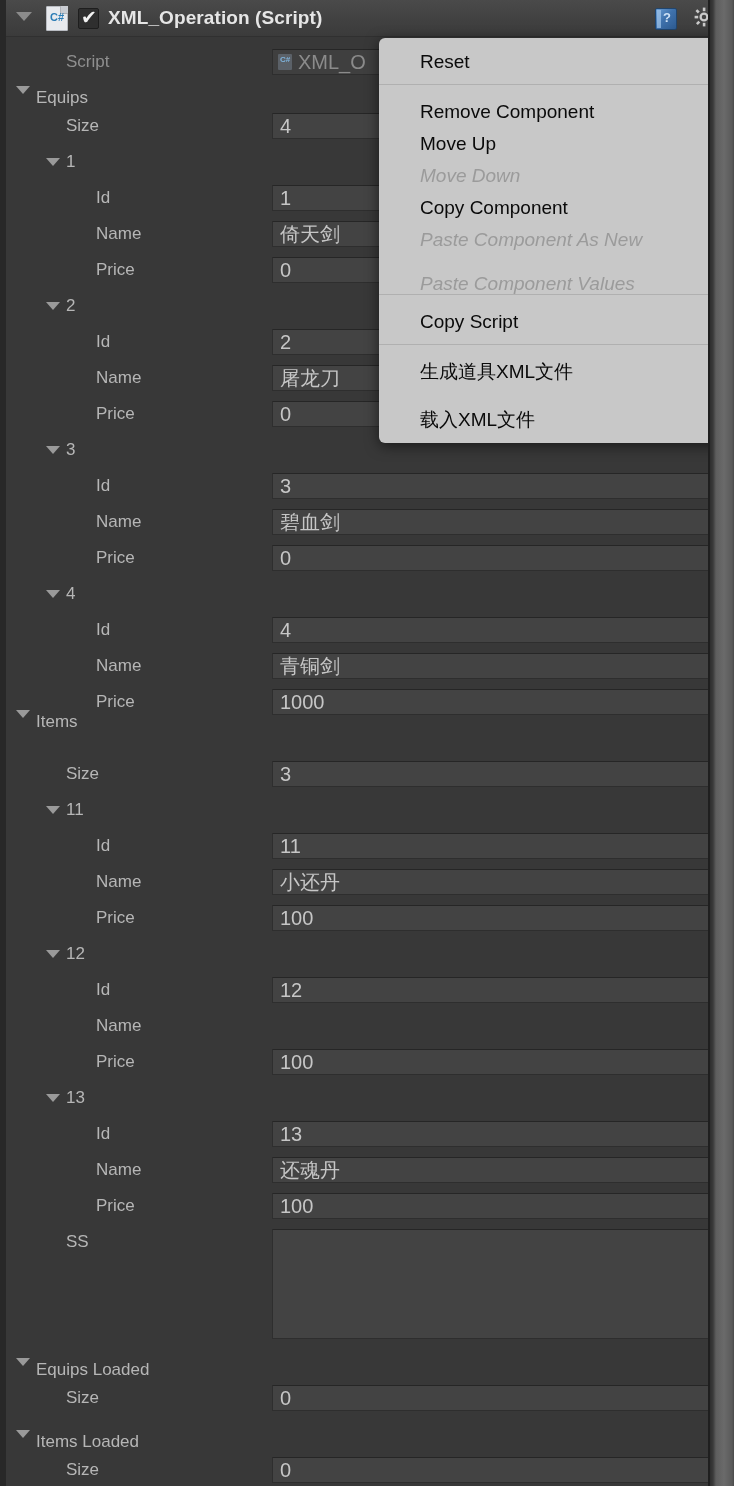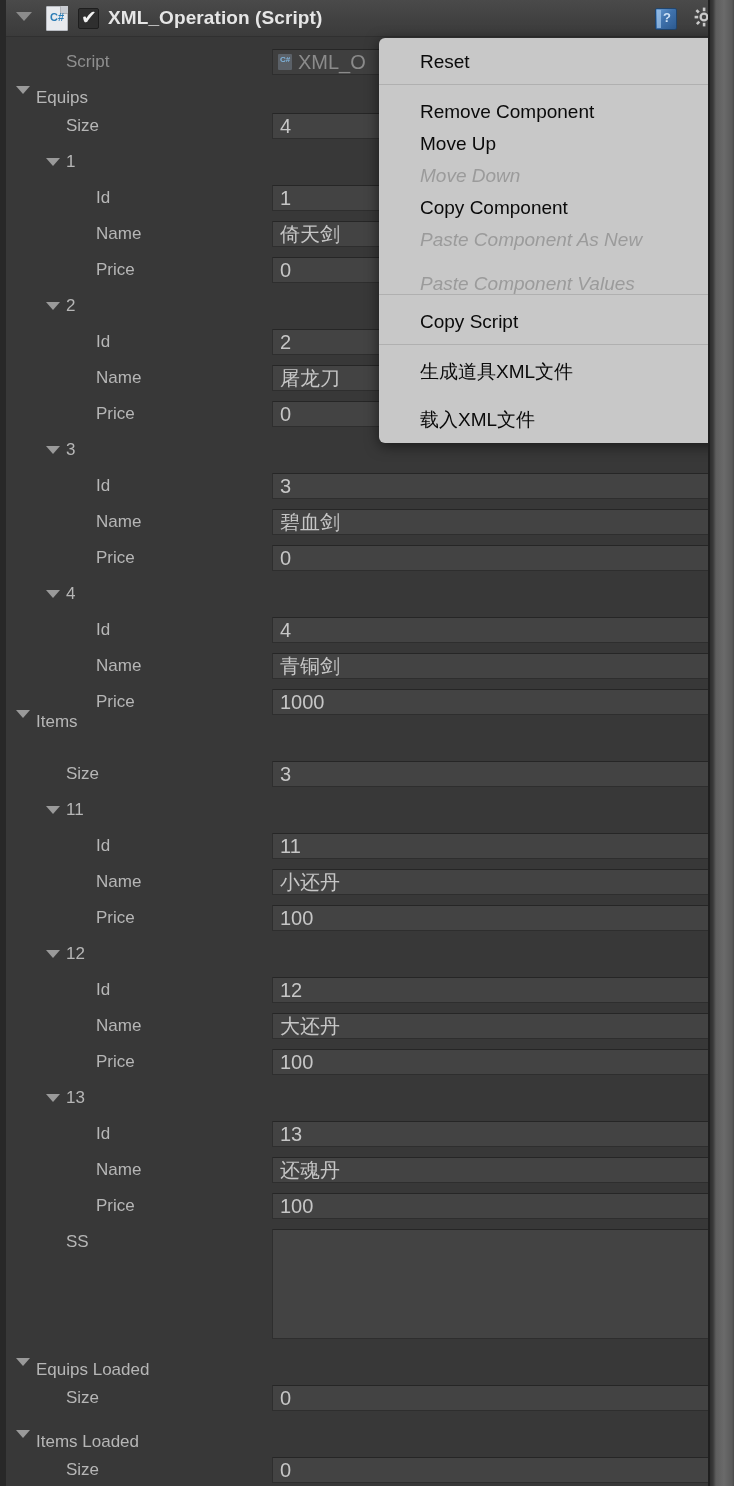--- a/index.html
+++ b/index.html
@@ -258,23 +258,20 @@
         <div class="lbl">12</div>
       </div>
       <div class="row i2" style="top: 972px;">
         <div class="lbl">Id</div>
         <div class="field">
           <span class="val">12</span>
         </div>
       </div>
       <div class="row i2" style="top: 1008px;">
         <div class="lbl">Name</div>
-        <div class="field">
-          <span class="val">大还丹</span>
-        </div>
       </div>
       <div class="row i2" style="top: 1044px;">
         <div class="lbl">Price</div>
         <div class="field">
           <span class="val">100</span>
         </div>
       </div>
       <div class="row i1" style="top: 1080px;">
         <div class="fold"></div>
         <div class="lbl">13</div>

